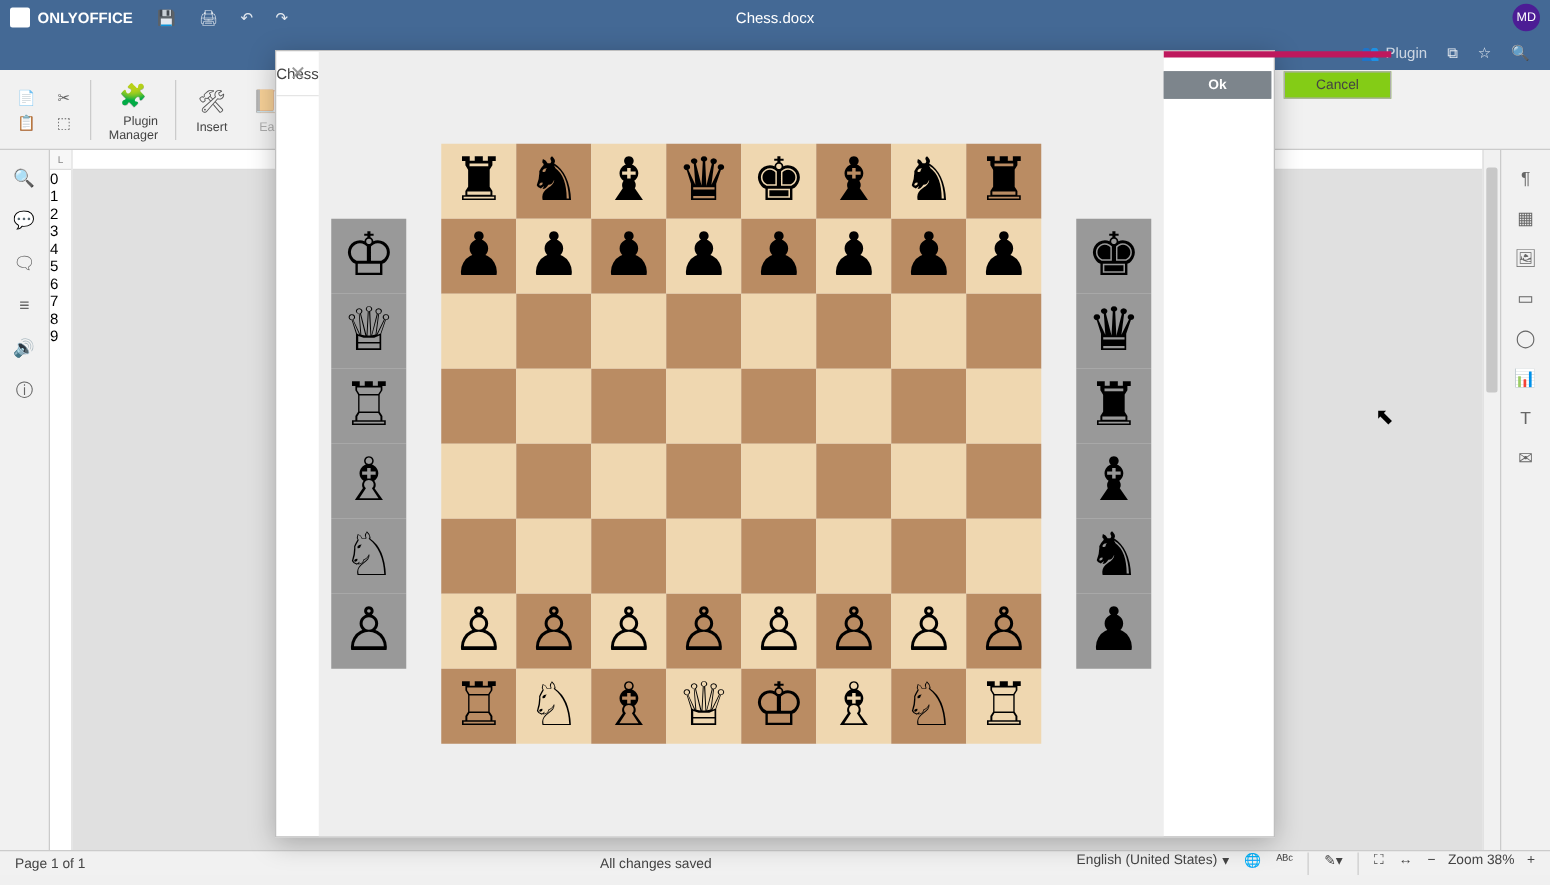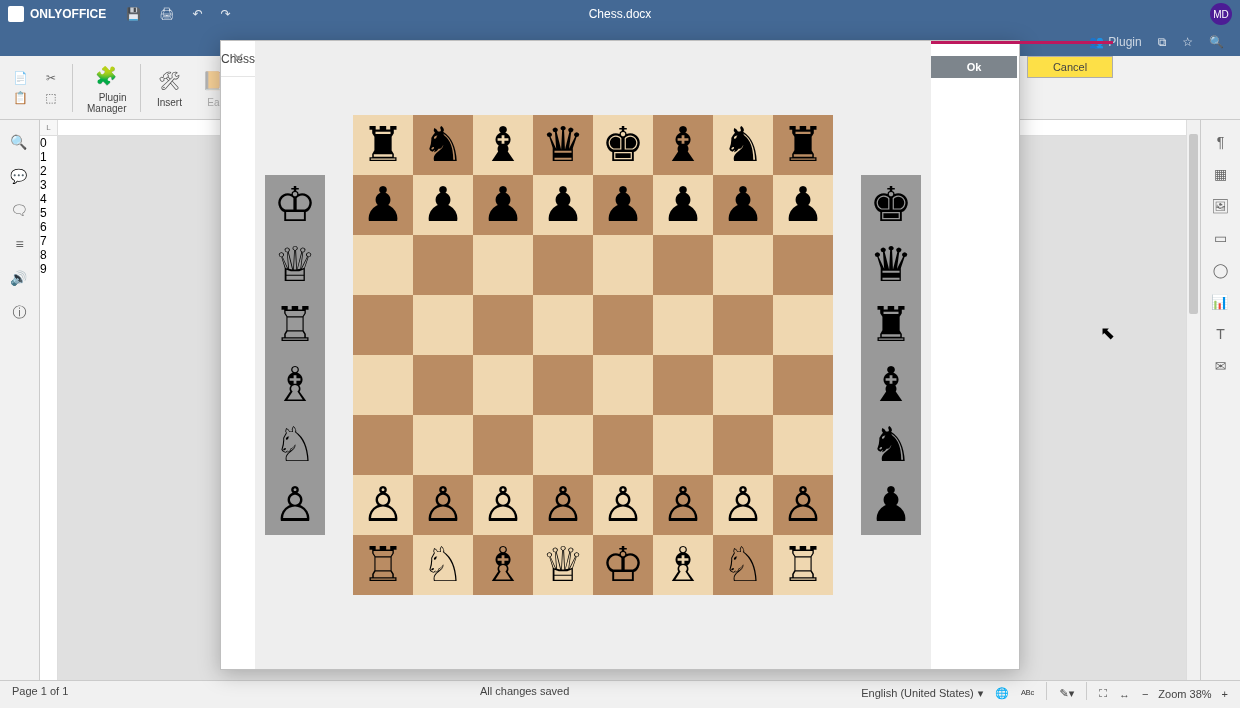--- a/index.html
+++ b/index.html
@@ -29,31 +29,31 @@
 .ruler-v{width:18px;background:#fff;border-right:1px solid #ddd;position:relative}
 .ruler-corner{height:16px;border-bottom:1px solid #ddd;background:#f7f7f7;font-size:8px;display:flex;align-items:center;justify-content:center;color:#888}
 .doc-area{flex:1;background:#e0e0e0;position:relative;overflow:hidden}
 .ruler-h{height:16px;background:#fff;border-bottom:1px solid #ddd}
 .right-panel{width:40px;background:#f1f1f1;border-left:1px solid #cbcbcb;display:flex;flex-direction:column;align-items:center;gap:16px;padding-top:14px}
 .right-panel span{color:#666;cursor:pointer;font-size:14px}
 .scrollbar-v{width:14px;background:#f1f1f1;border-left:1px solid #ddd;position:relative}
 .scroll-thumb{position:absolute;top:14px;left:2px;right:2px;height:180px;background:#c8c8c8;border-radius:2px}
 .statusbar{height:20px;background:#f1f1f1;border-top:1px solid #cbcbcb;display:flex;align-items:center;padding:0 12px;font-size:11px;color:#444}
 .status-center{position:absolute;left:50%;transform:translateX(-140px)}
-.status-right{margin-left:auto;display:flex;align-items:flex-end;gap:12px}
+.status-right{margin-left:auto;display:flex;align-items:flex-start;gap:12px}
 .status-sep{width:1px;height:18px;background:#cbcbcb}
 .lang-sel{display:flex;align-items:center;gap:4px;cursor:pointer}
 .zoom-controls{display:flex;align-items:center;gap:10px}
 
 .modal-backdrop{position:absolute;top:40px;left:220px;width:800px;height:630px;background:#fff;border:1px solid #bfbfbf;box-shadow:0 4px 20px rgba(0,0,0,.25);z-index:100;display:flex;flex-direction:row}
 .modal-header{height:36px;display:flex;align-items:center;justify-content:center;position:relative;border-bottom:1px solid #e5e5e5;font-size:12px;color:#444}
 .modal-close{position:absolute;right:10px;top:8px;cursor:pointer;color:#999;font-size:16px}
 .modal-body{flex:1;background:#eee;display:flex;align-items:center;justify-content:center;gap:28px;padding:10px}
-.modal-footer{height:48px;border-top:3px solid #be185d;display:flex;align-items:center;justify-content:center;gap:10px}
-.btn{min-width:86px;height:22px;border:1px solid #adadad;background:#fde047;font-size:11px;cursor:pointer;color:#444}
+.modal-footer{height:48px;border-top:5px solid #be185d;display:flex;align-items:center;justify-content:center;gap:10px}
+.btn{min-width:86px;height:22px;border:1px solid #adadad;background:#84cc16;font-size:11px;cursor:pointer;color:#444}
 .btn.primary{background:#7d858c;color:#fff;border-color:#7d858c;font-weight:bold}
 
 .board{display:grid;grid-template-columns:repeat(8,60px);grid-template-rows:repeat(8,60px)}
 .sq{display:flex;align-items:center;justify-content:center;font-size:48px;line-height:1}
 .light{background:#efd7b0}
 .dark{background:#ba8c63}
 .piece-tray{display:flex;flex-direction:column;width:60px}
 .tray-sq{width:60px;height:60px;background:#999;display:flex;align-items:center;justify-content:center;font-size:48px;line-height:1}
 .cursor{position:absolute;left:1100px;top:322px;z-index:200;font-size:18px;color:#000;pointer-events:none}
 </style>

